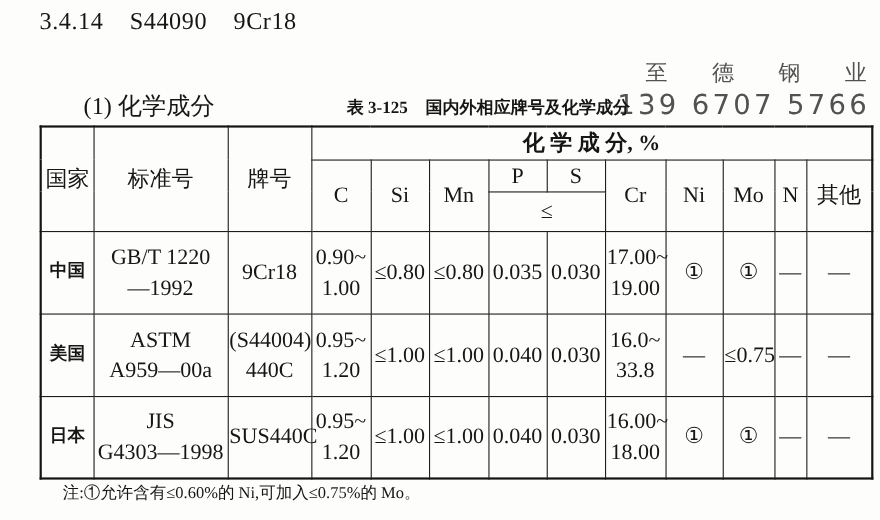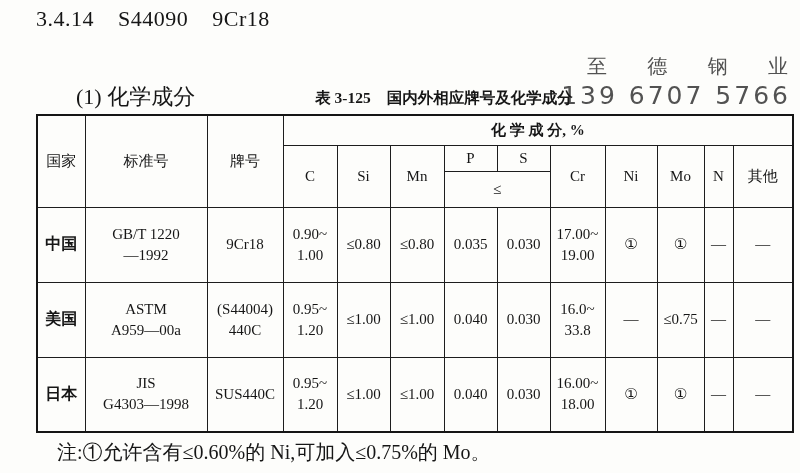--- a/index.html
+++ b/index.html
@@ -36,36 +36,36 @@
   }
   .caption .cap-label { margin-right:16px; }
   table.comp {
     position:absolute; left:36px; top:114px; width:756px;
     border-collapse:collapse; table-layout:fixed;
     border:2.5px solid #151515;
   }
   table.comp td {
     border:1px solid #1d1d1d;
     text-align:center; vertical-align:middle;
-    font-size:15px; line-height:1.4;
+    font-size:20px; line-height:1.4;
     white-space:pre-line;
     padding:0 1px;
     font-family:"Liberation Serif","DejaVu Sans","DejaVu Serif",serif;
   }
   tr.hr1 { height:30px; }
   tr.hr2 { height:26px; }
   tr.hr3 { height:36px; }
   tr.dr  { height:75px; }
   td.cjk-head { font-weight:normal; font-size:14.5px; }
   td.comp-head { font-weight:bold; font-size:15px; }
   td.le-cell { font-size:18px; }
   tr.dr td:first-child { font-weight:bold; font-size:16px; }
   .note {
     position:absolute; left:57px; top:439px;
-    font-size:20px;
+    font-size:15px;
   }
 </style>
 </head>
 <body>
 
 <div class="heading">
   <span class="part">3.4.14</span><span class="part">S44090</span><span class="part">9Cr18</span>
 </div>
 
 <div class="subsection">(1) 化学成分</div>

